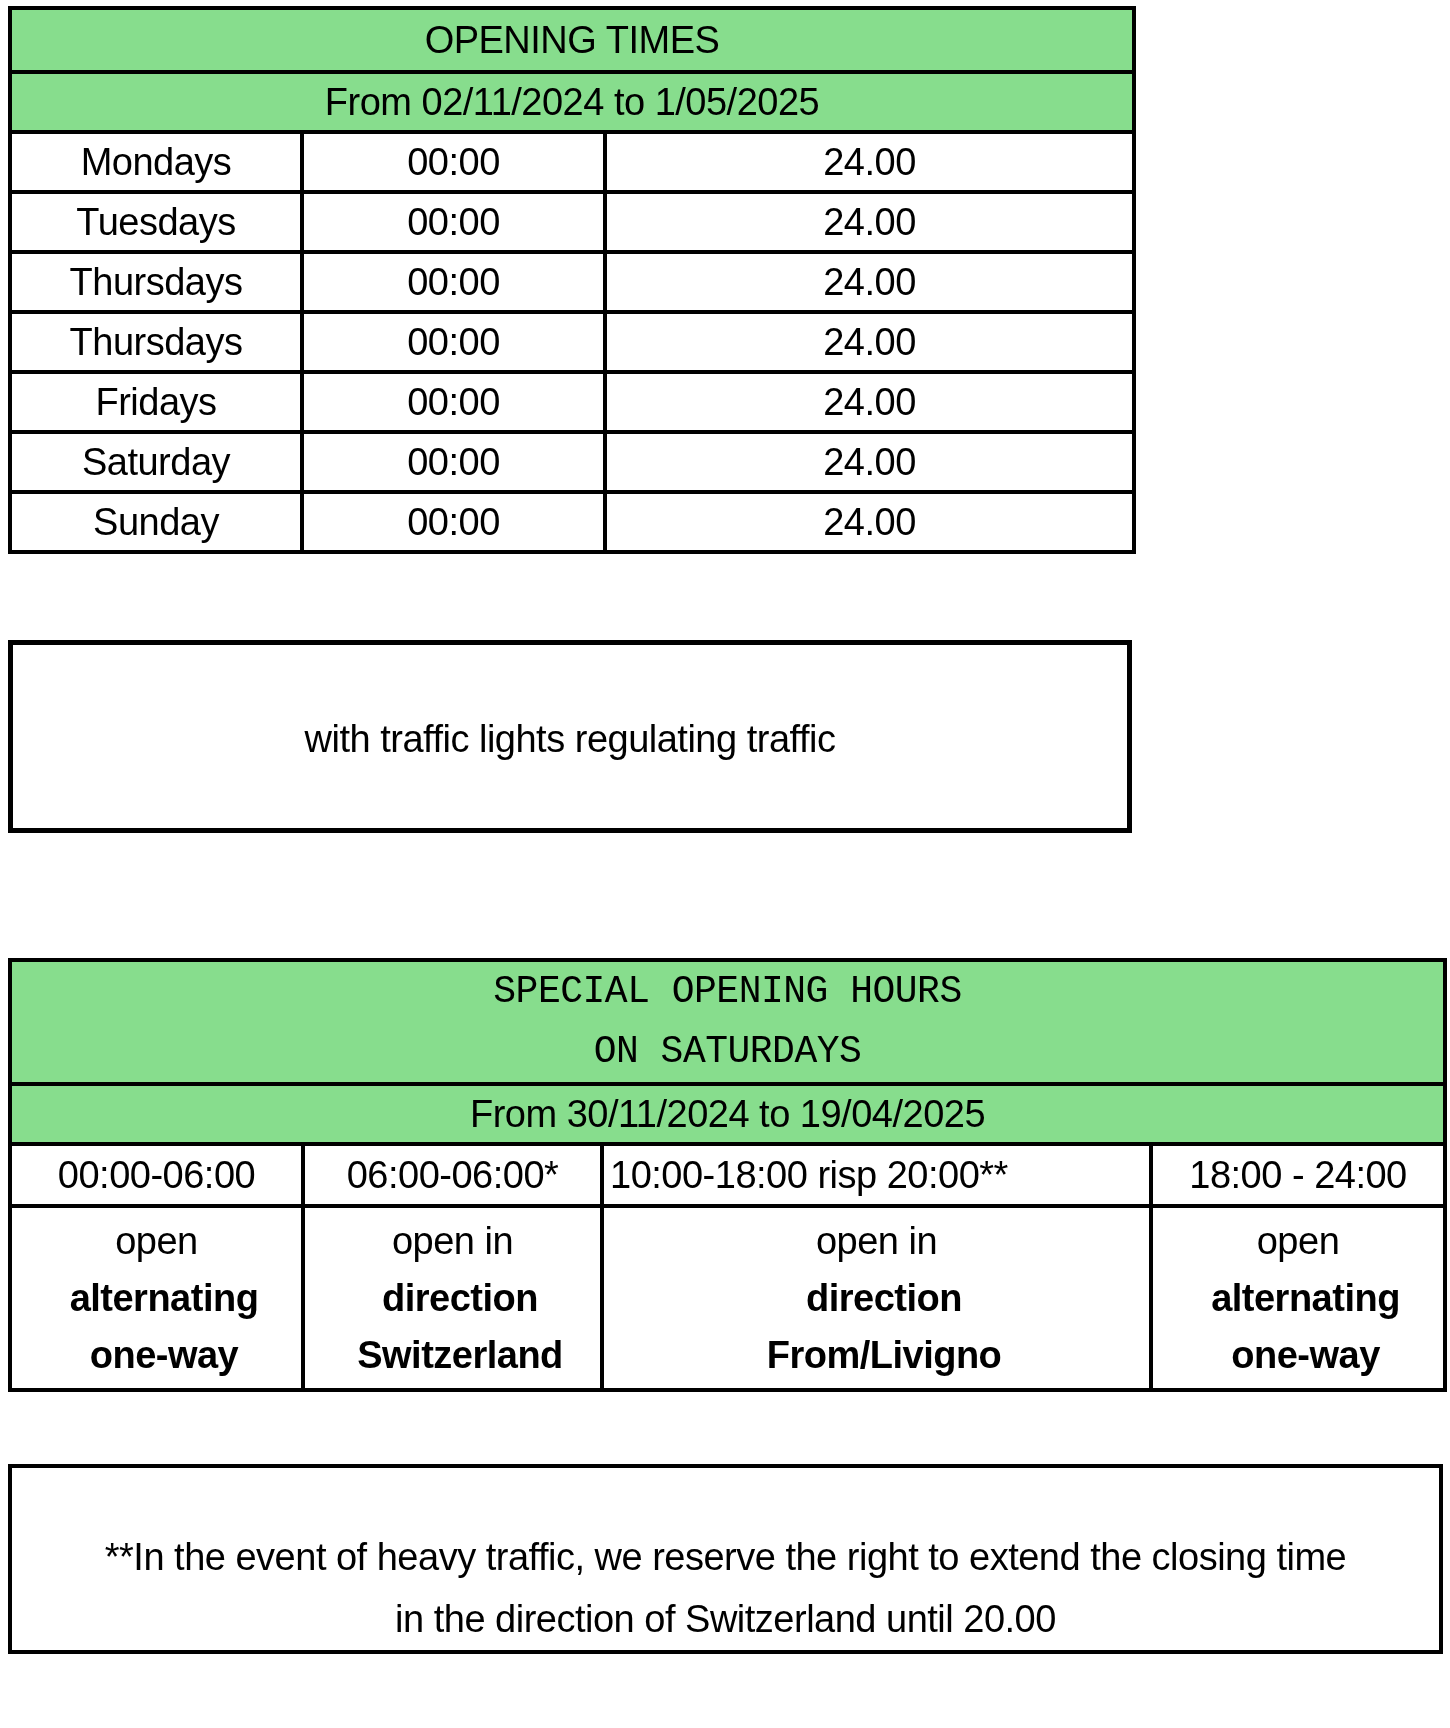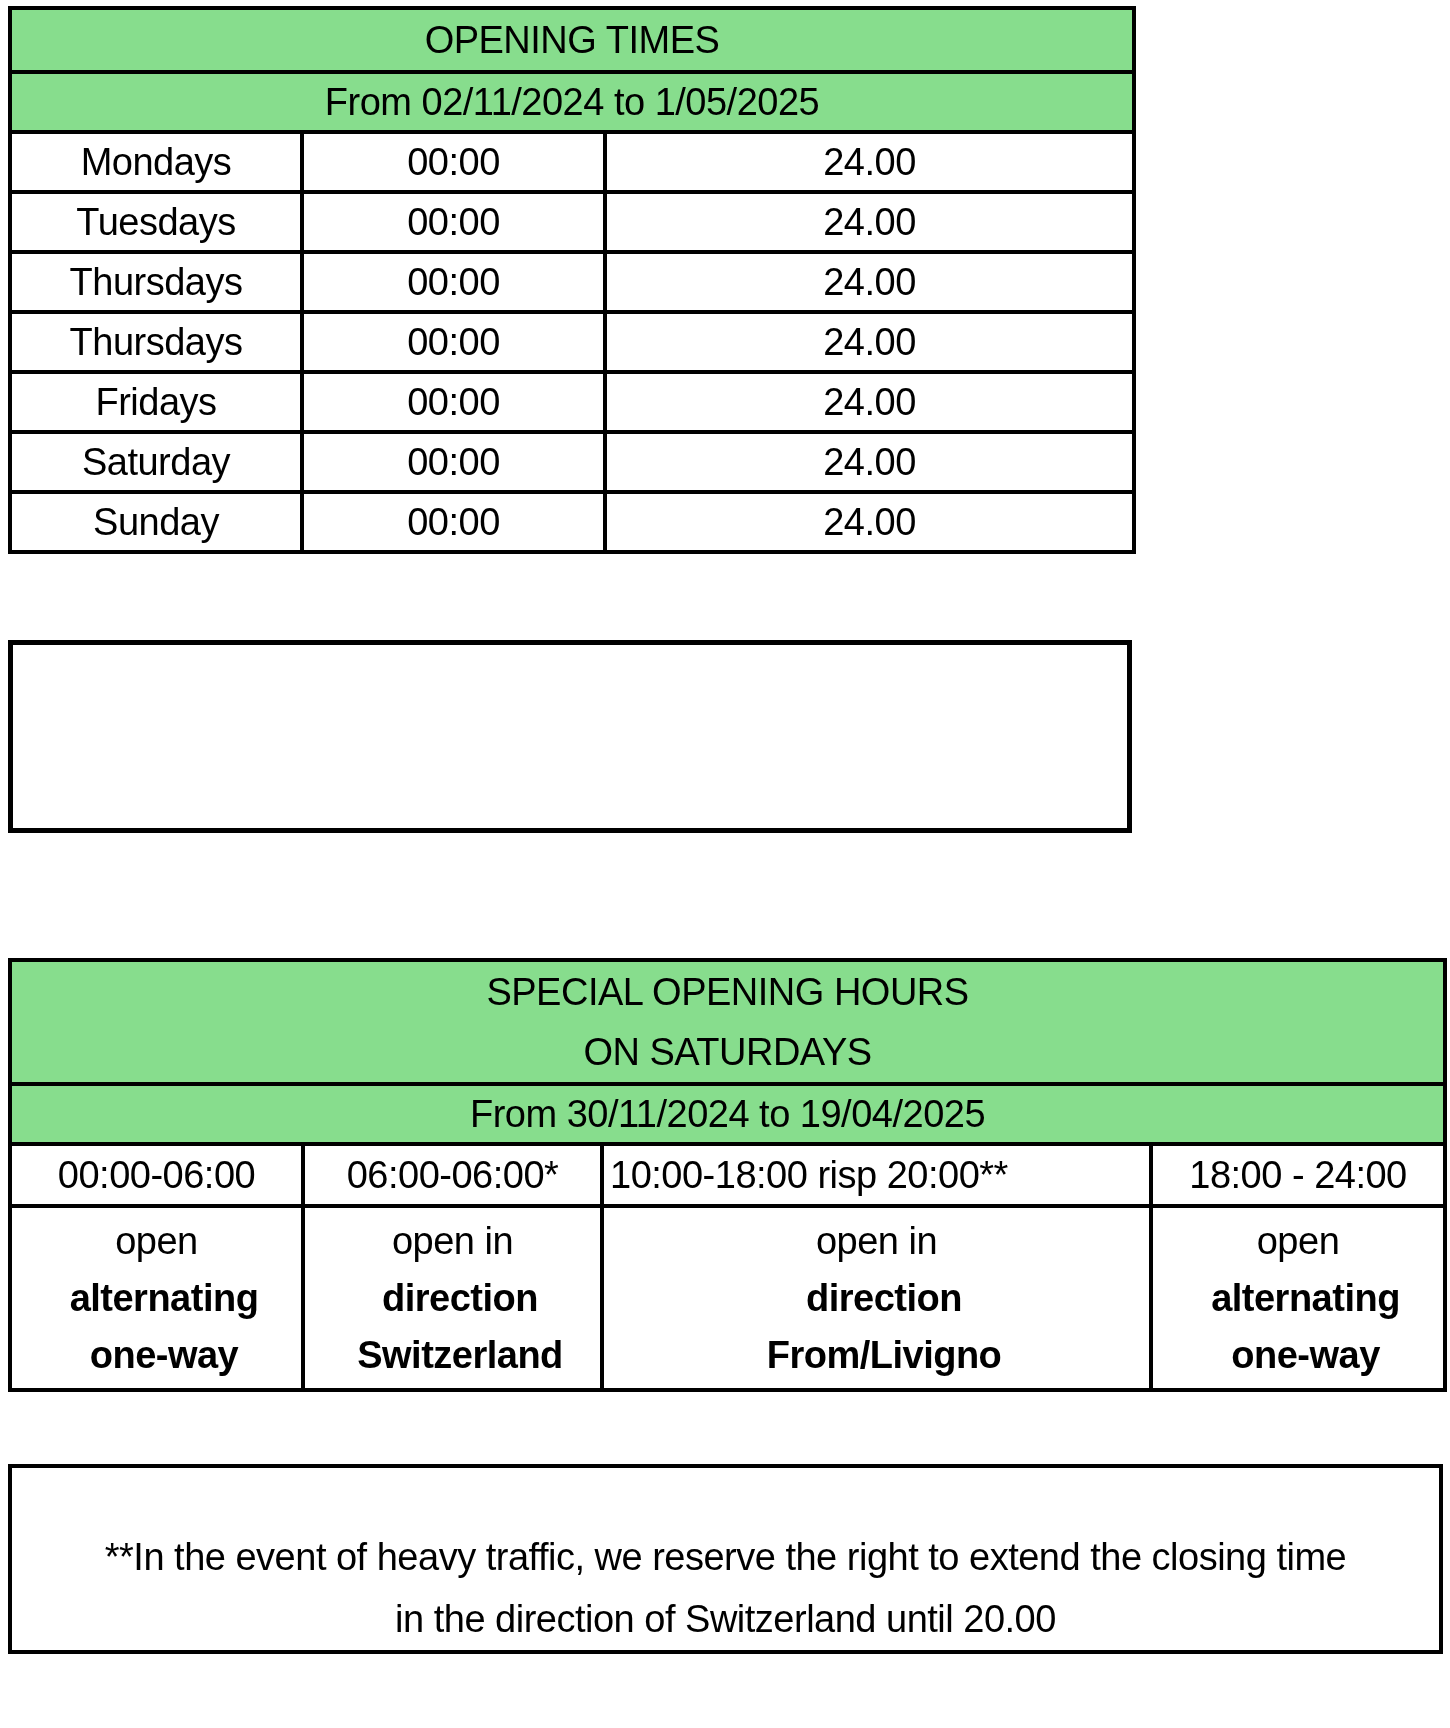--- a/index.html
+++ b/index.html
@@ -37,21 +37,21 @@
     width: 1124px; height: 193px;
     border: 5px solid var(--ink);
     background: #ffffff;
     text-align: center;
     padding-top: 64px;
   }
   #infobox div { font-size: 38px; line-height: 60px; }
 
   
   #t2 { left: 8px; top: 958px; width: 1435px; }
-  #t2 tr.hdr1 { height: 118px; }
+  #t2 tr.hdr1 { height: 118px; font-family: Liberation Mono, monospace; }
   #t2 tr.hdr2 { height: 60px; }
   #t2 tr.slots { height: 62px; }
   #t2 tr.desc { height: 184px; }
   #t2 .title-line { line-height: 60px; }
   #t2 td.leftcell { text-align: left; padding-left: 6px; }
   #t2 tr.desc div { line-height: 57px; }
   .b { font-weight: bold; padding-left: 15px; }
 
   
   #fn { left: 8px; top: 1464px; width: 1435px; }
@@ -108,20 +108,21 @@
   </tr>
   <tr class="day">
     <td>Sunday</td>
     <td>00:00</td>
     <td>24.00</td>
   </tr>
 </tbody>
   </table>
 
 <div id="infobox">
+  <div>with traffic lights regulating traffic</div>
 </div>
 
 <table id="t2" class="t">
   <colgroup>
       <col style="width:293px">
       <col style="width:299px">
       <col style="width:549px">
       <col style="width:294px">
     </colgroup>
   <tbody>

